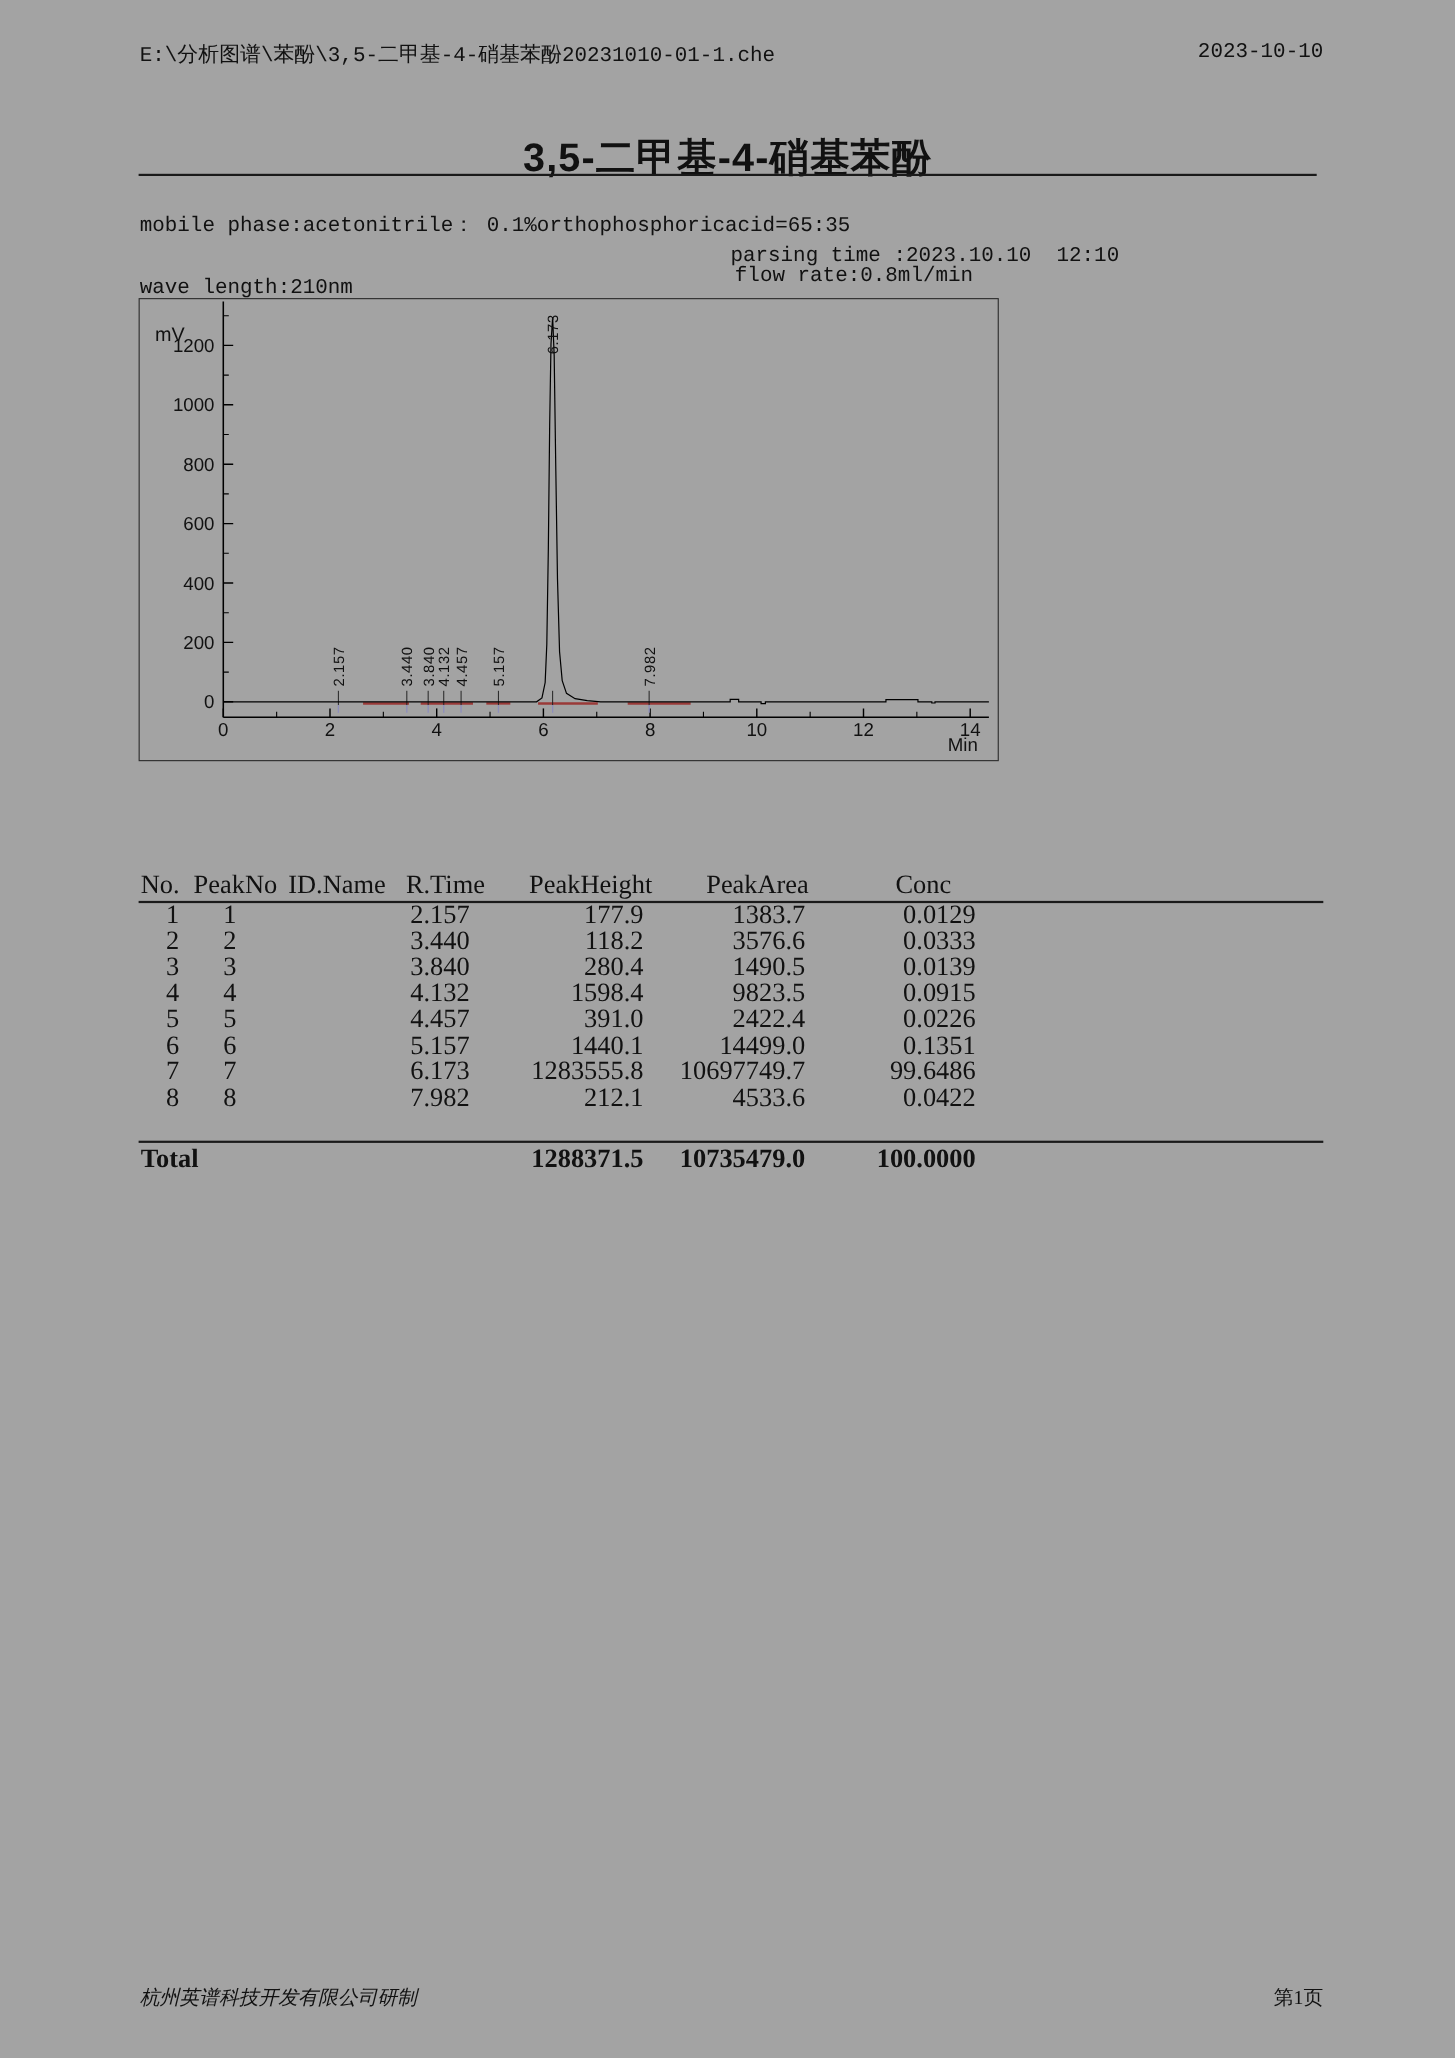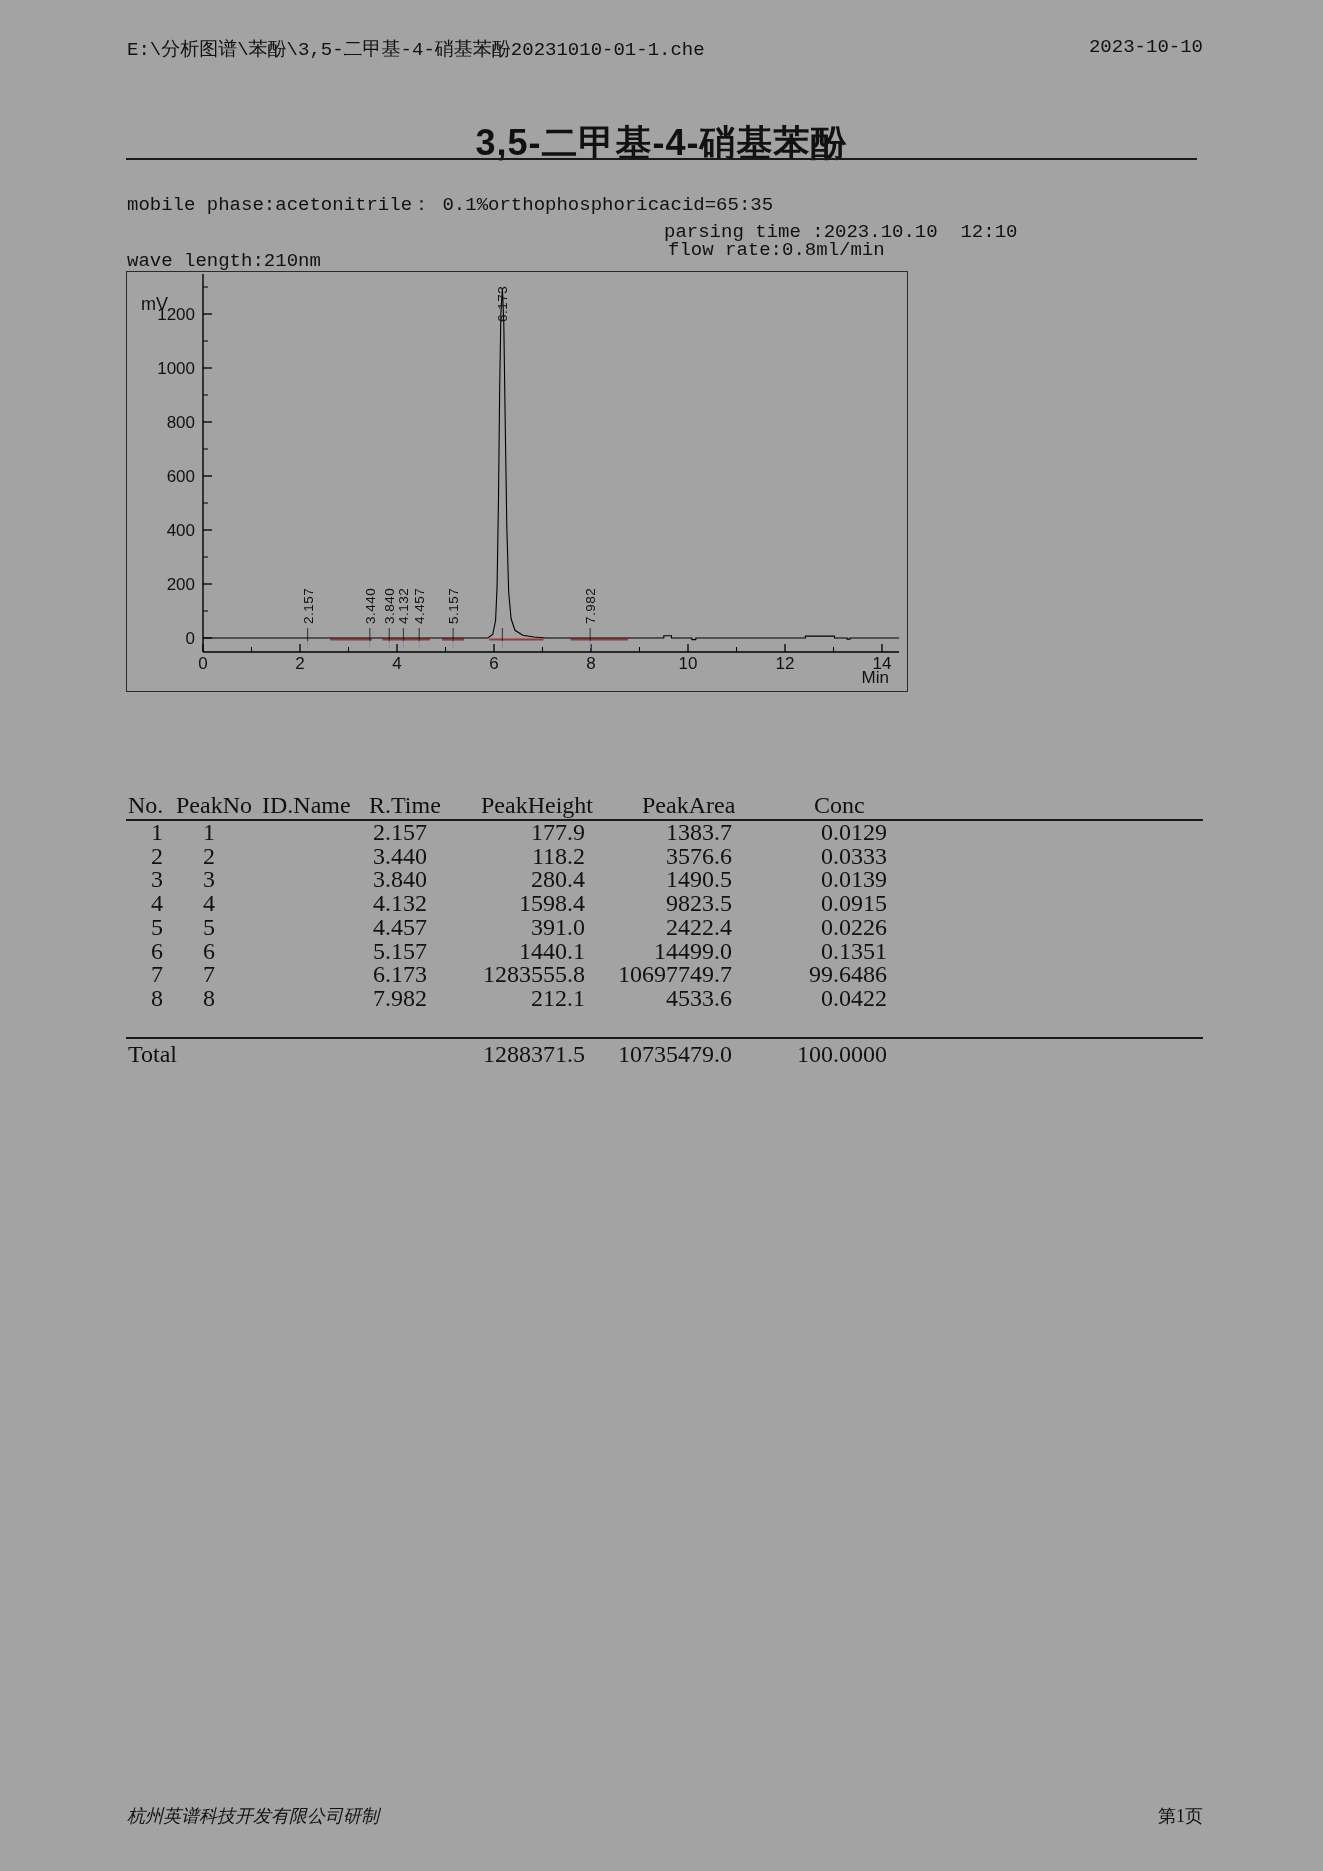--- a/index.html
+++ b/index.html
@@ -34,21 +34,21 @@
   .hcell{line-height:27px;white-space:pre;}
   .trule{border-top:2px solid #1a1a1a;height:0;}
   .vrows .vcell{line-height:23.7px;}
   .vcell{white-space:pre;}
   .num{text-align:right;}
   .h.c0{padding-left:2px}.h.c1{padding-left:6px}.h.c2{padding-left:22px}.h.c3{padding-left:9px}
   .h.c4{padding-left:49px}.h.c5{padding-left:52px}.h.c6{padding-left:77px}
   .num.c0{padding-right:7px}.num.c1{padding-right:25px}.num.c3{padding-right:5px}
   .num.c4{padding-right:5px}.num.c5{padding-right:5px}.num.c6{padding-right:5px}
   .total-grid{margin-top:2px;}
-  .total-grid .vcell{line-height:27px;}
+  .total-grid .vcell{line-height:27px;font-weight:bold;}
   .total-label{grid-column:1/5;padding-left:2px;}
   .rule-above-total{margin-top:26px;}
 
   
   .ftr-company{left:127px;top:1804px;font-size:18px;font-style:italic;}
   .ftr-page{top:1804px;right:120px;font-size:18px;}
 </style>
 </head>
 <body>
 

